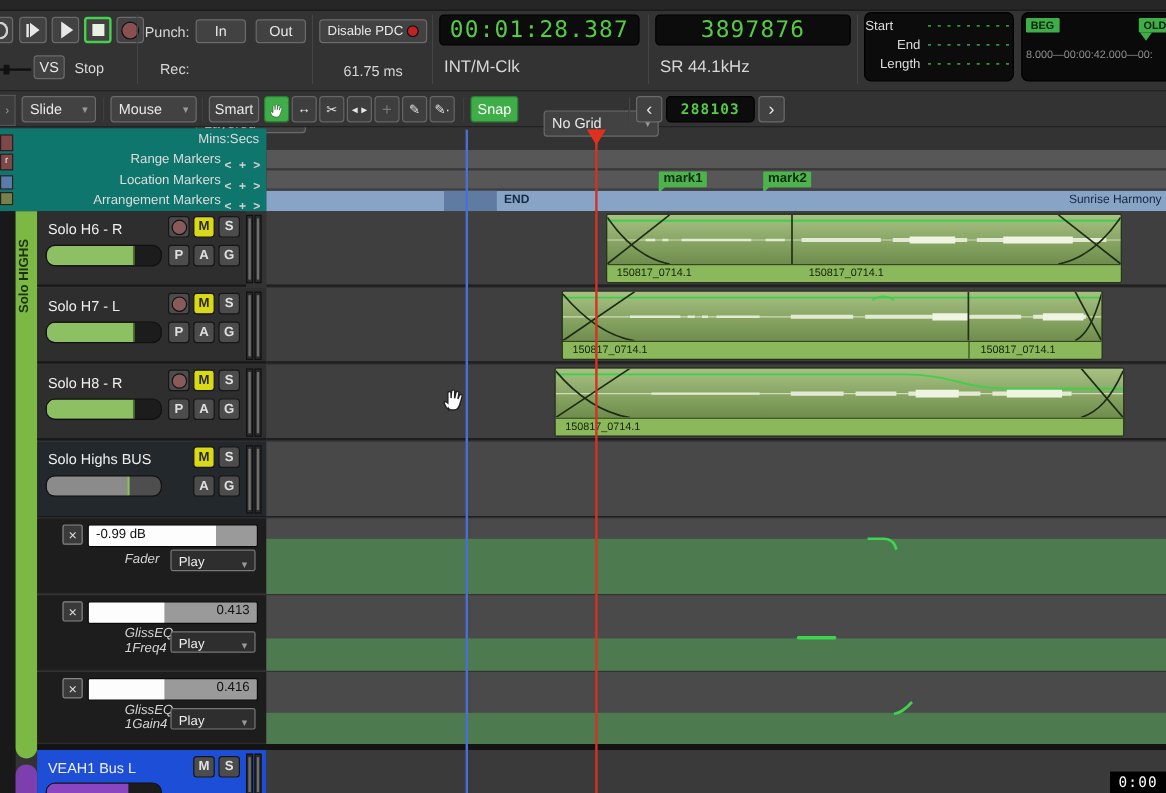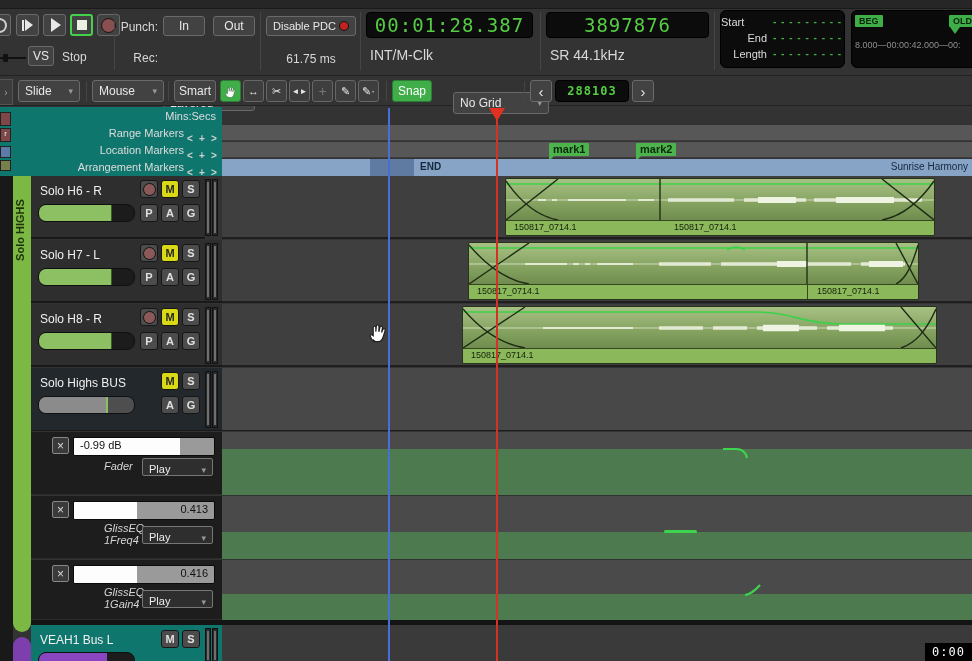--- a/index.html
+++ b/index.html
@@ -338,21 +338,21 @@
       <div class="vtext" style="right:6px;">0.416</div>
     </div>
     <div class="ital abs" style="left:45px;top:26px;"><span>GlissEQ</span><br><span>1Gain4</span></div>
     <div class="playdrop abs" style="left:111px;top:30px;width:71px;height:18px;">
       <span>Play</span>
       <span class="dd" style="color:#999;font-size:9px;">▾</span>
     </div>
   </div>
 
   <div class="abs" style="left:31px;top:620px;width:941px;height:5px;background:#141414;"></div>
-  <div class="abs" style="left:31px;top:625px;width:191px;height:36px;background:#0f766e;">
+  <div class="abs" style="left:31px;top:625px;width:191px;height:36px;background:#1d4ed8;">
     <div class="abs" style="left:9px;top:8px;font-size:12px;color:#f0f0f0;">VEAH1 Bus L</div>
     <div class="sq abs" style="left:130px;top:5px;">M</div>
     <div class="sq abs" style="left:151px;top:5px;">S</div>
     <div class="slider abs" style="left:7px;top:27px;width:97px;height:16px;">
         <div class="fill" style="width:72%;background:#8a46c0;"></div>
       </div>
     <div class="meterbar" style="left:174px;top:3px;height:33px;">
         <i></i>
       </div>
     <div class="meterbar" style="left:181px;top:3px;height:33px;">

